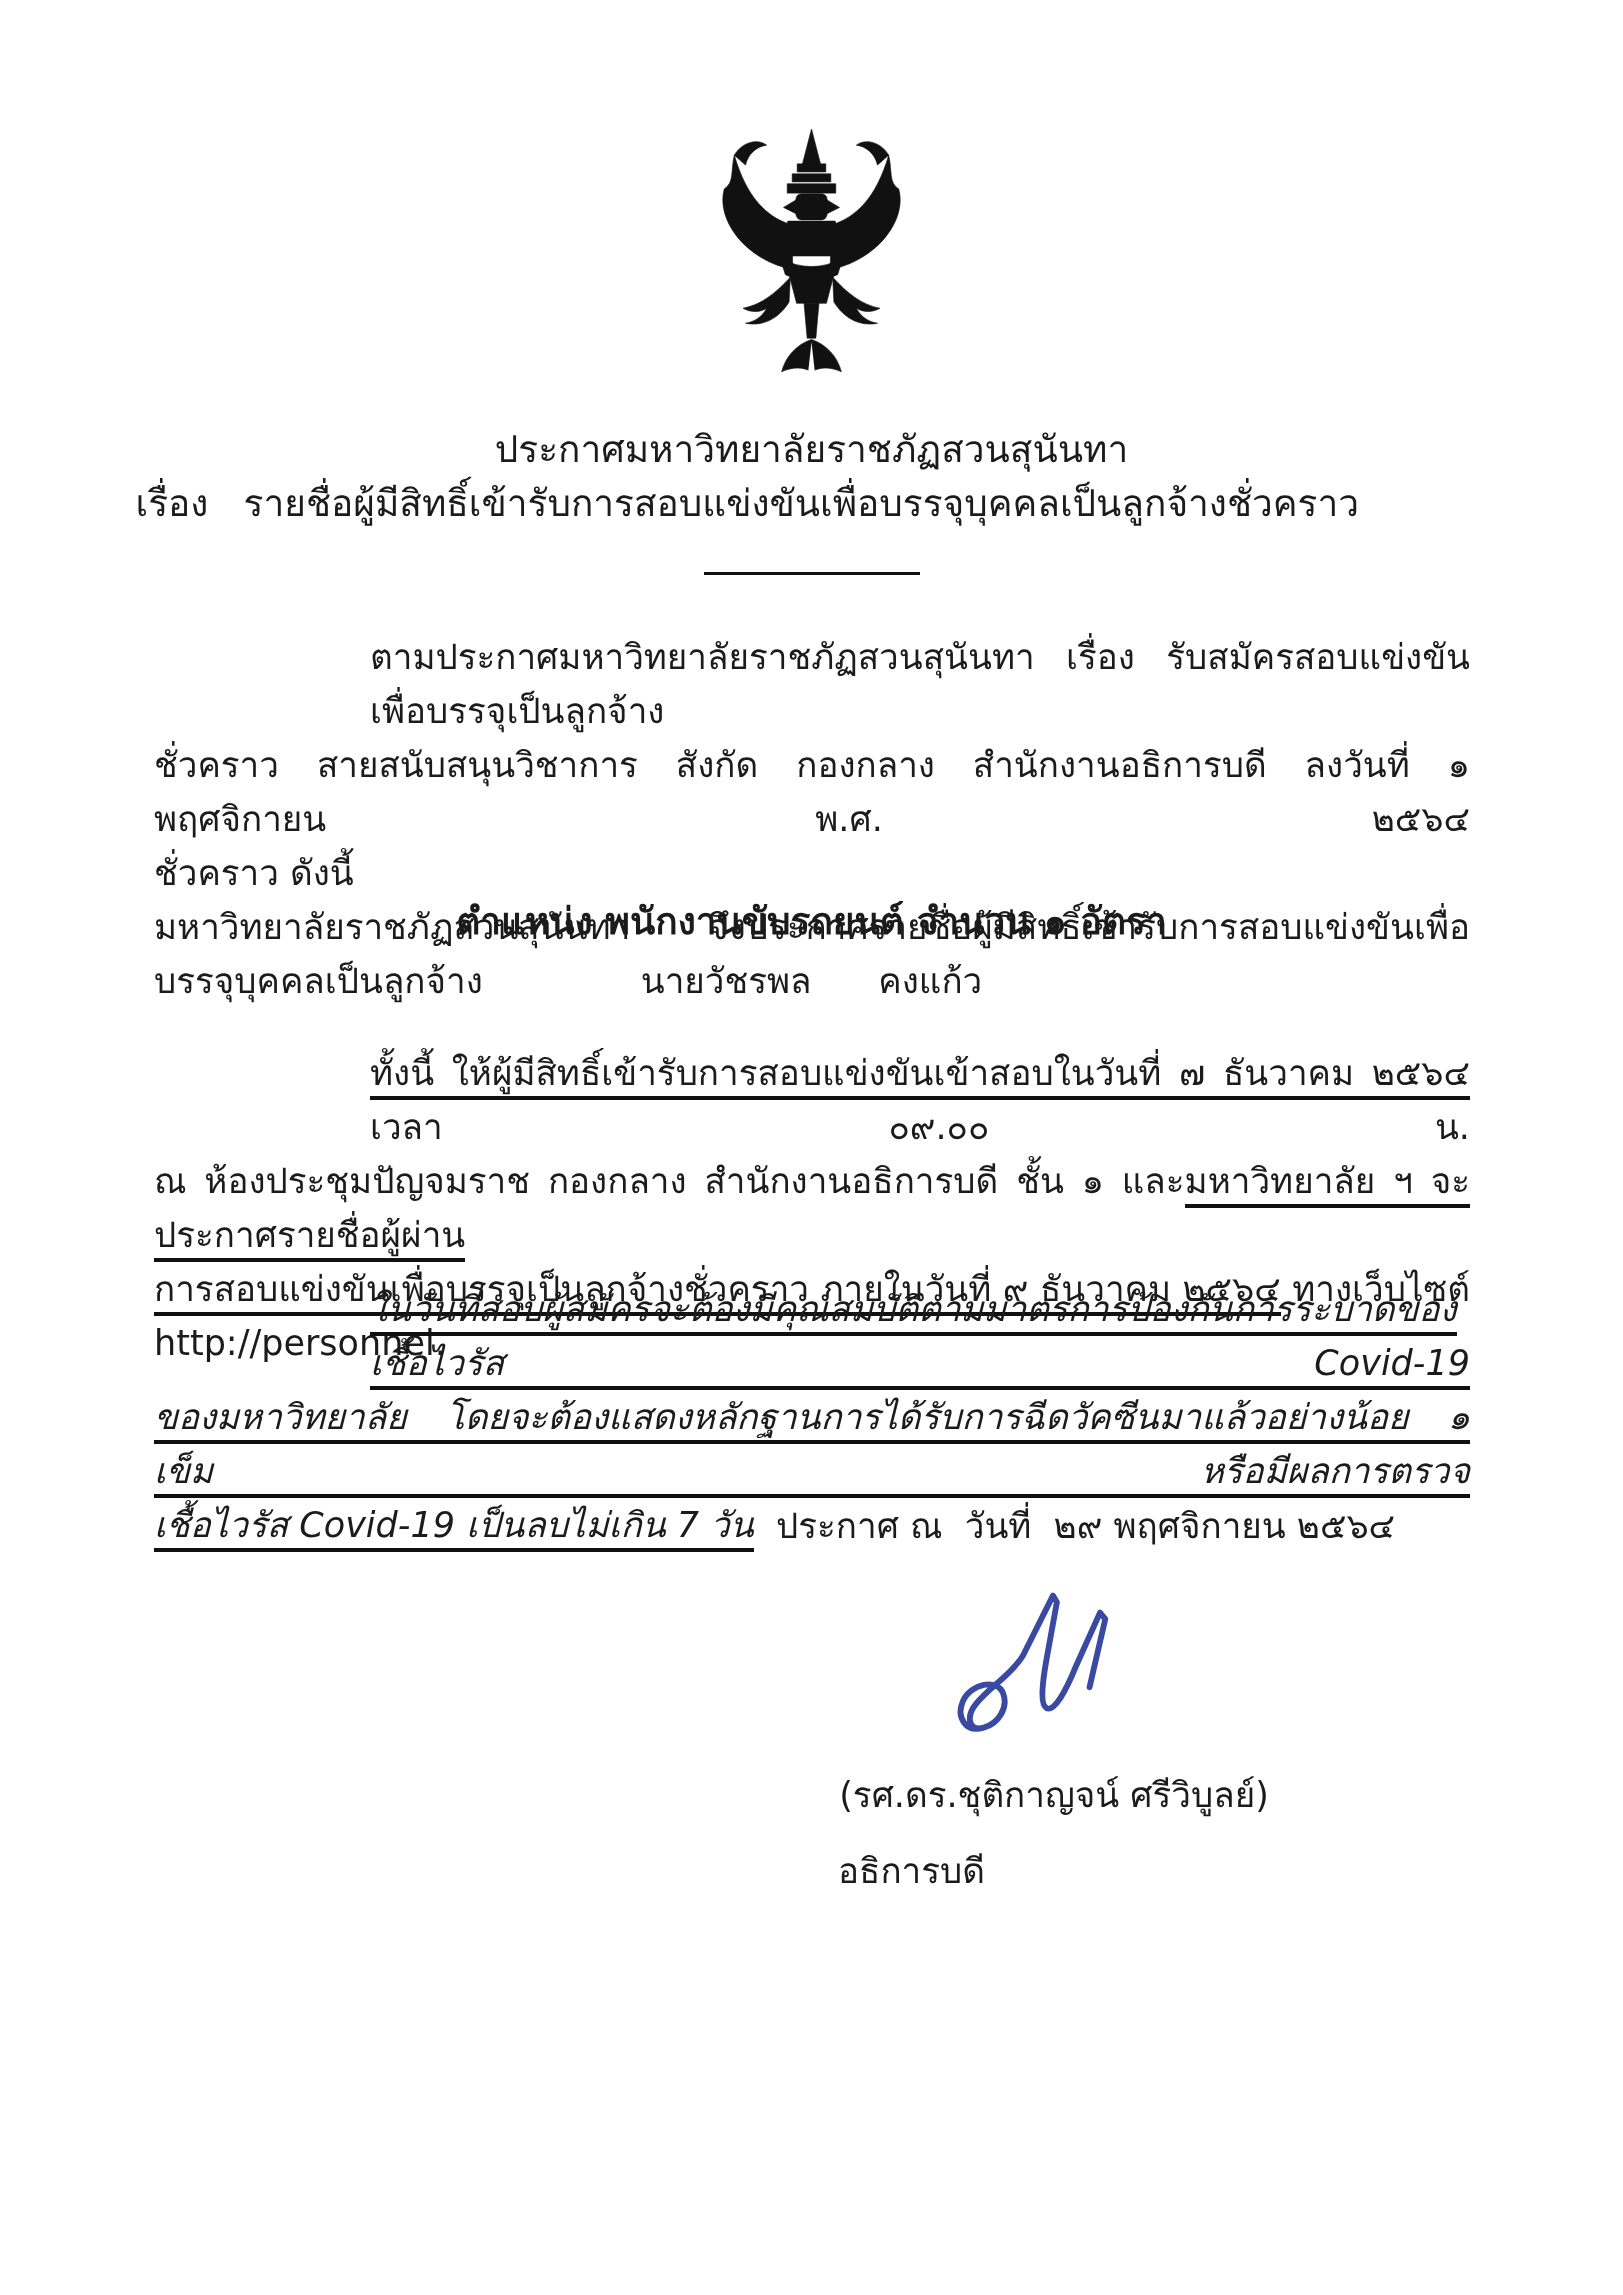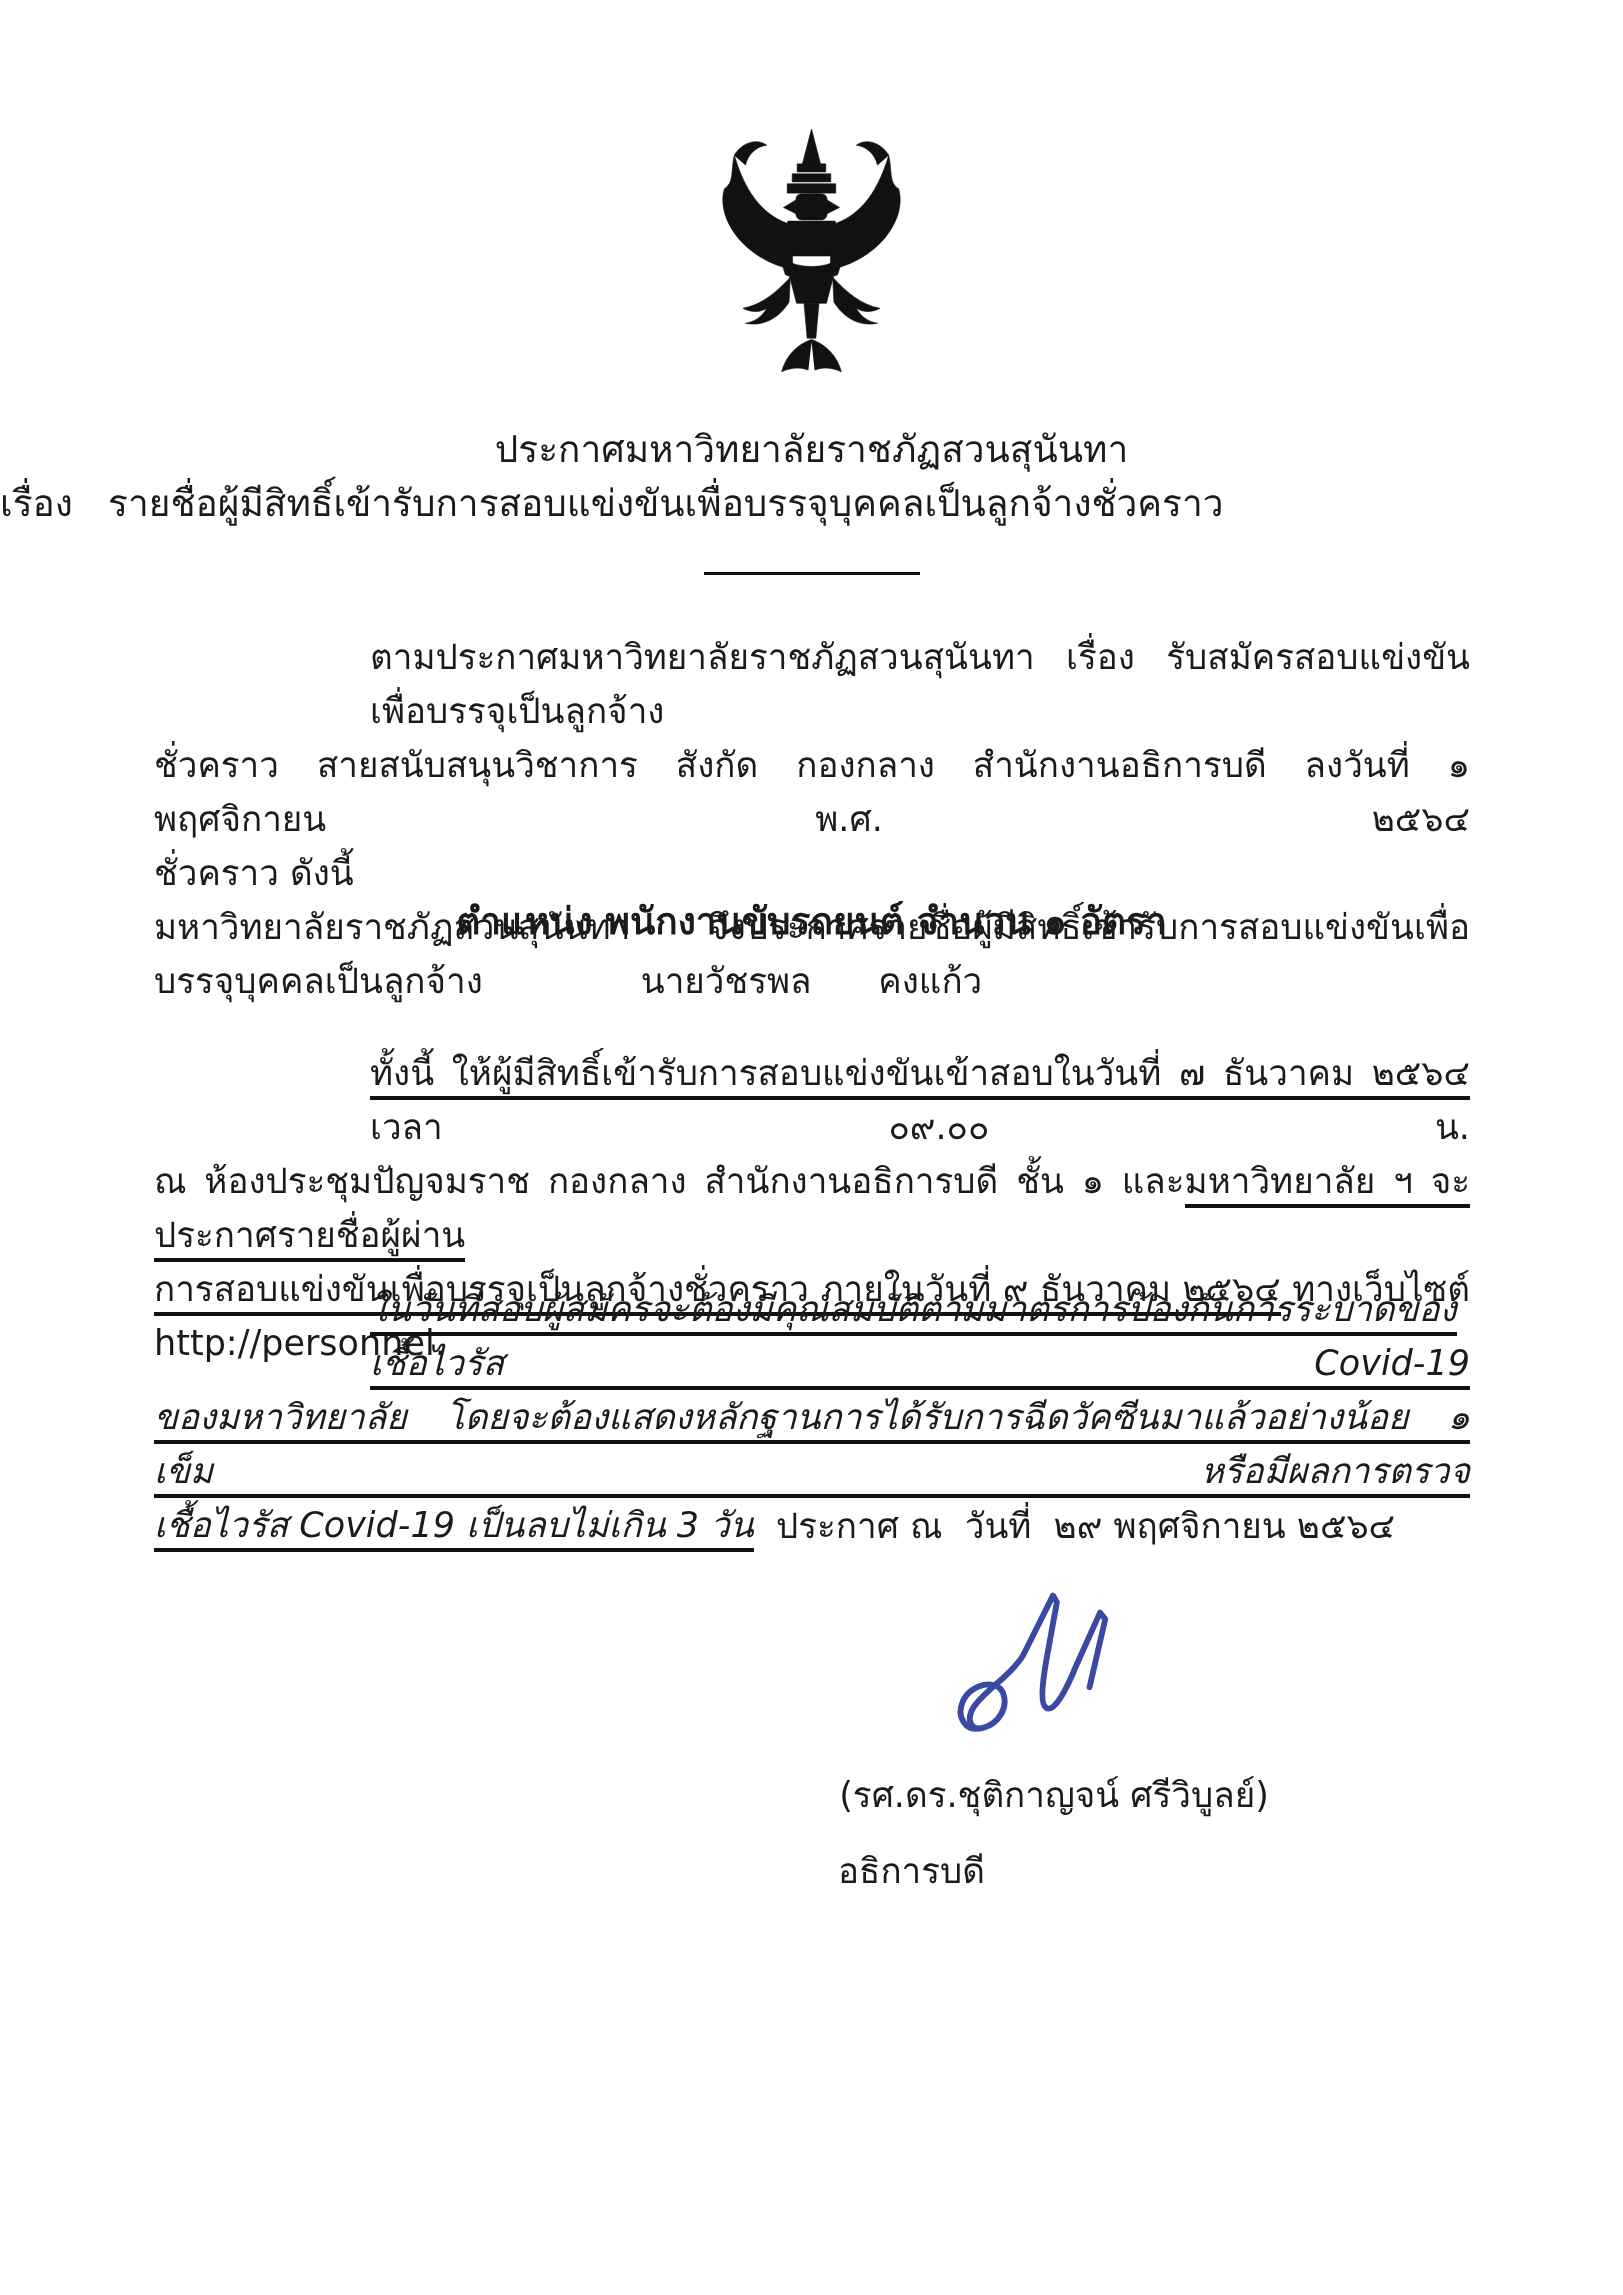--- a/index.html
+++ b/index.html
@@ -9,21 +9,21 @@
     background:#ffffff;
     font-family:"DejaVu Sans", sans-serif;
     color:#1b1b1b;
     overflow:hidden;
   }
   .abs{position:absolute;}
   
   .emblem{left:687px;top:115px;width:249px;height:272px;}
   
   .title1{left:0;top:419px;width:1623px;text-align:center;font-size:37px;white-space:pre;}
-  .title2{left:0;top:473px;width:1359px;text-align:left;font-size:37px;white-space:pre;}
+  .title2{left:0;top:473px;width:1359px;text-align:right;font-size:37px;white-space:pre;}
   .divider{left:704px;top:572px;width:216px;height:3.3px;background:#111;}
   
   .para{left:154px;width:1316px;font-size:35px;line-height:54px;}
   .p1{top:630px;}
   .p2{top:1046px;}
   .p3{top:1282px;font-style:italic;}
   .line{width:100%;}
   .jl{text-align:justify;text-align-last:justify;}
   .indent{padding-left:216px;box-sizing:border-box;}
   .u{border-bottom:4.6px solid #111;padding-bottom:3.3px;}
@@ -95,21 +95,21 @@
 
   <div class="abs para p2">
     <div class="line jl indent"><span class="u">ทั้งนี้  ให้ผู้มีสิทธิ์เข้ารับการสอบแข่งขันเข้าสอบในวันที่ ๗ ธันวาคม ๒๕๖๔</span><span> เวลา ๐๙.๐๐ น.</span></div>
     <div class="line jl"><span>ณ ห้องประชุมปัญจมราช กองกลาง สำนักงานอธิการบดี ชั้น ๑ และ</span><span class="u">มหาวิทยาลัย ฯ จะประกาศรายชื่อผู้ผ่าน</span></div>
     <div class="line jl"><span class="u">การสอบแข่งขันเพื่อบรรจุเป็นลูกจ้างชั่วคราว ภายในวันที่ ๙ ธันวาคม ๒๕๖๔</span><span> ทางเว็บไซต์ http://personnel.</span></div>
   </div>
 
   <div class="abs para p3">
     <div class="line jl indent"><span class="u">ในวันที่สอบผู้สมัครจะต้องมีคุณสมบัติตามมาตรการป้องกันการระบาดของเชื้อไวรัส  Covid-19</span></div>
     <div class="line jl"><span class="u">ของมหาวิทยาลัย โดยจะต้องแสดงหลักฐานการได้รับการฉีดวัคซีนมาแล้วอย่างน้อย ๑ เข็ม  หรือมีผลการตรวจ</span></div>
-    <div class="line"><span class="u">เชื้อไวรัส Covid-19 เป็นลบไม่เกิน 3 วัน</span></div>
+    <div class="line"><span class="u">เชื้อไวรัส Covid-19 เป็นลบไม่เกิน 7 วัน</span></div>
   </div>
 
   <div class="abs dateline">ประกาศ ณ  วันที่  ๒๙ พฤศจิกายน ๒๕๖๔</div>
 
   <div class="abs sig">
     <svg viewBox="0 0 330 260" width="216" height="170" aria-hidden="true">
       <g fill="none" stroke="#3a4aa3" stroke-width="9" stroke-linecap="round" stroke-linejoin="round">
         <path d="M62 232 C34 240 20 216 30 192 C42 164 84 156 92 180 C100 202 84 226 62 232 C40 238 34 216 50 196 C70 170 104 152 122 122 L168 30 L174 40 L158 128 C152 162 148 196 158 202 C170 208 188 176 204 136 L240 56 L248 66 L224 170"></path>
       </g>
     </svg>

